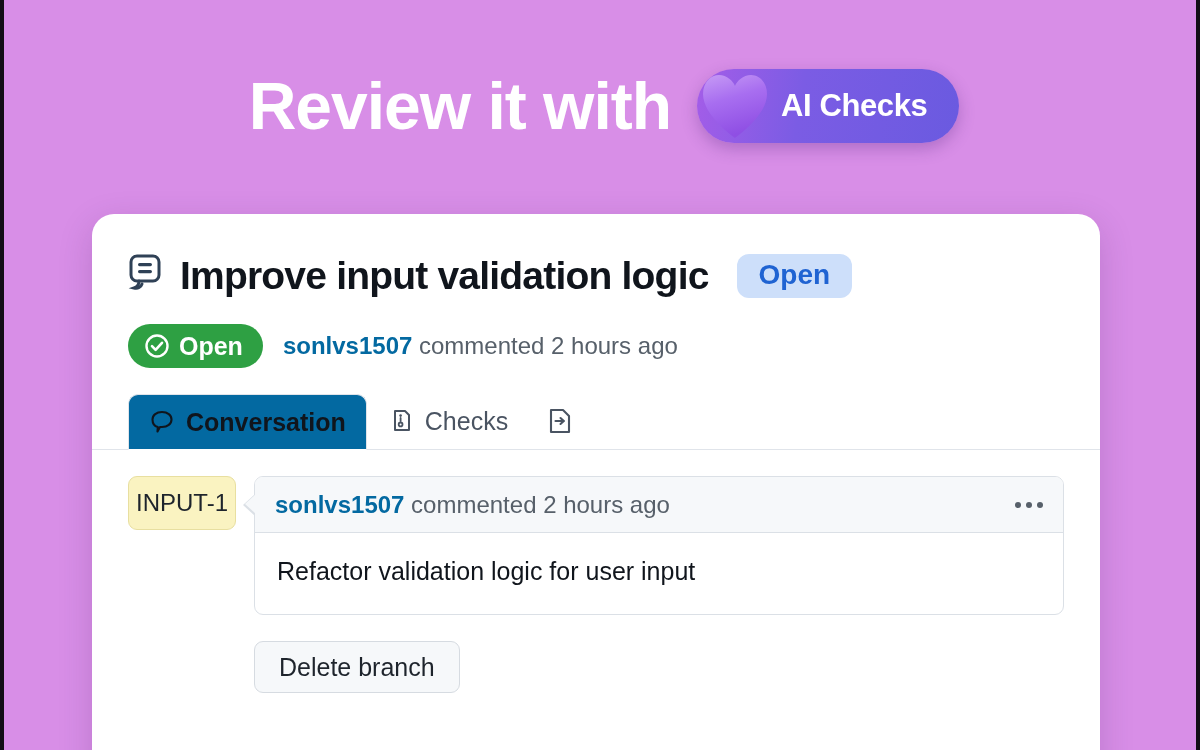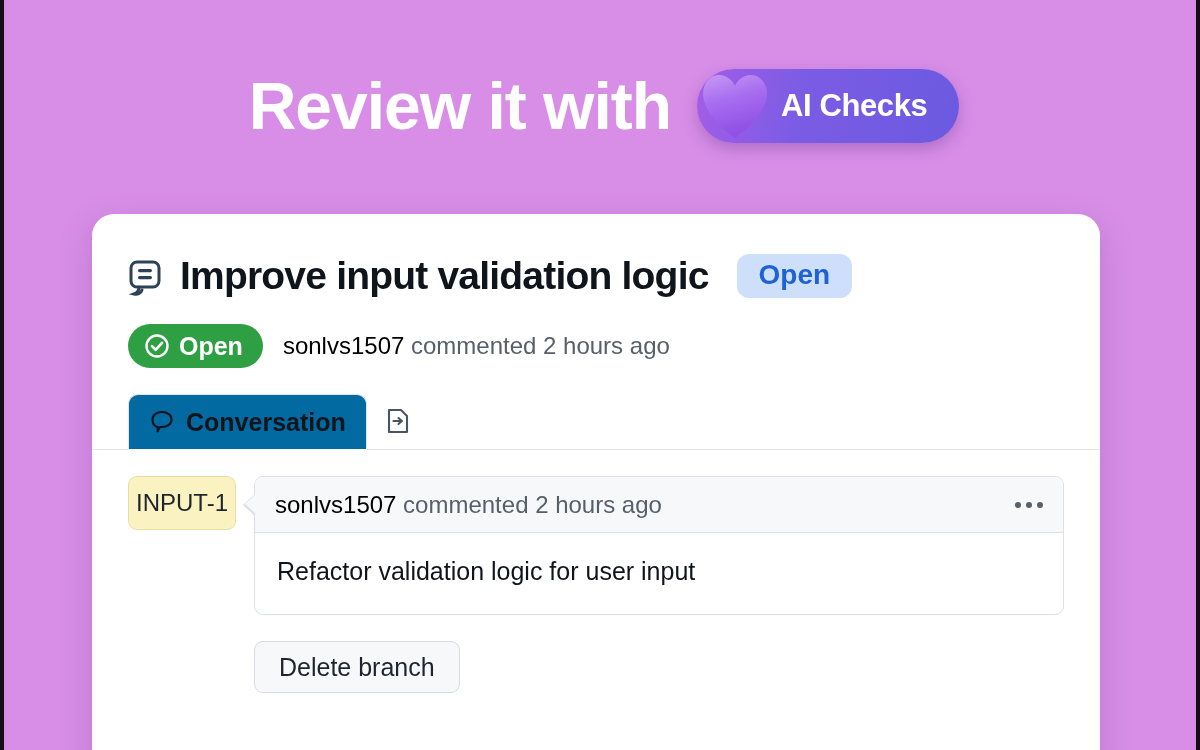--- a/index.html
+++ b/index.html
@@ -89,21 +89,21 @@
     box-shadow: 0 10px 34px rgba(60,20,90,0.18);
     overflow: hidden;
   }
 
   .card-head {
     padding: 40px 36px 0 36px;
   }
 
   .title-row {
     display: flex;
-    align-items: flex-end;
+    align-items: flex-start;
     gap: 18px;
   }
 
   .title-icon { width: 34px; height: 38px; flex: 0 0 auto; }
 
   .card-title {
     font-size: 39px;
     font-weight: bold;
     color: #10151c;
     letter-spacing: -0.8px;
@@ -138,21 +138,21 @@
     gap: 9px;
   }
   .badge-open-green .lbl {
     color: #ffffff;
     font-size: 25px;
     font-weight: bold;
     line-height: 1;
   }
 
   .meta-text { font-size: 24px; color: #57606a; white-space: nowrap; }
-  .meta-text .who { color: #000000; font-weight: normal; }
+  .meta-text .who { color: #0369a1; font-weight: bold; }
 
   
   .tabs {
     display: flex;
     align-items: flex-end;
     margin-top: 26px;
     padding-left: 36px;
     border-bottom: 1px solid #e0e4ea;
     height: 56px;
   }
@@ -328,20 +328,29 @@
 
     <div class="tab active">
       <svg width="26" height="26" viewBox="0 0 26 26">
         <path d="M3.5 10.5 C3.5 6 7.5 3 13 3 C18.5 3 22.5 6 22.5 10.5 C22.5 15 18.5 18 13 18
                  L11 18 L8.5 22.5 L8.8 18 C5.6 17.2 3.5 14.2 3.5 10.5 Z" fill="none" stroke="#10151c" stroke-width="2.1" stroke-linejoin="round"></path>
       </svg>
       <span>Conversation</span>
     </div>
 
 
+    <div class="tab">
+      <svg width="26" height="26" viewBox="0 0 26 26">
+        <path d="M7 3 H17 L21 7 V22 H7 Z" fill="none" stroke="#4a5462" stroke-width="2" stroke-linejoin="round"></path>
+        <circle cx="12.6" cy="7.6" r="1.3" fill="#4a5462"></circle>
+        <path d="M12.6 10 V13" stroke="#4a5462" stroke-width="1.8" stroke-linecap="round"></path>
+        <circle cx="12.6" cy="16.4" r="1.9" fill="none" stroke="#4a5462" stroke-width="1.8"></circle>
+      </svg>
+      <span>Checks</span>
+    </div>
 
     <div class="tab icon-only">
       <svg width="28" height="28" viewBox="0 0 28 28">
         <path d="M5 3 H17 L23 9 V25 H5 Z" fill="none" stroke="#4a5462" stroke-width="2.1" stroke-linejoin="round"></path>
         <path d="M9.5 14 H17.5" stroke="#4a5462" stroke-width="2.1" stroke-linecap="round"></path>
         <path d="M14.5 11 L17.8 14 L14.5 17" fill="none" stroke="#4a5462" stroke-width="2.1" stroke-linecap="round" stroke-linejoin="round"></path>
       </svg>
       <span></span>
     </div>
   </div>

